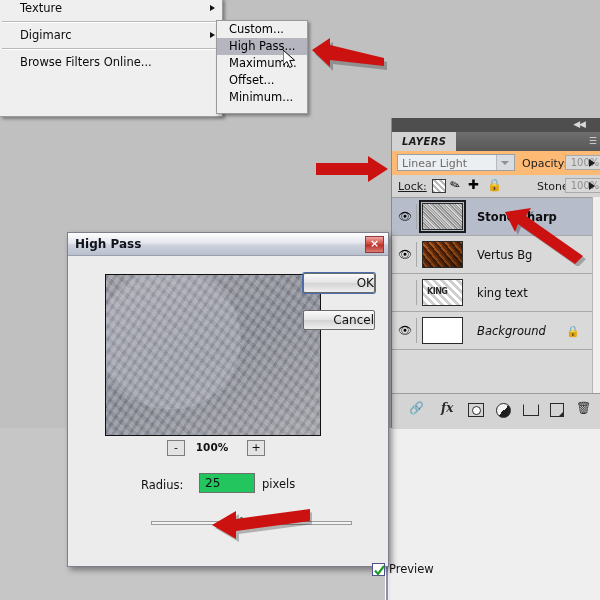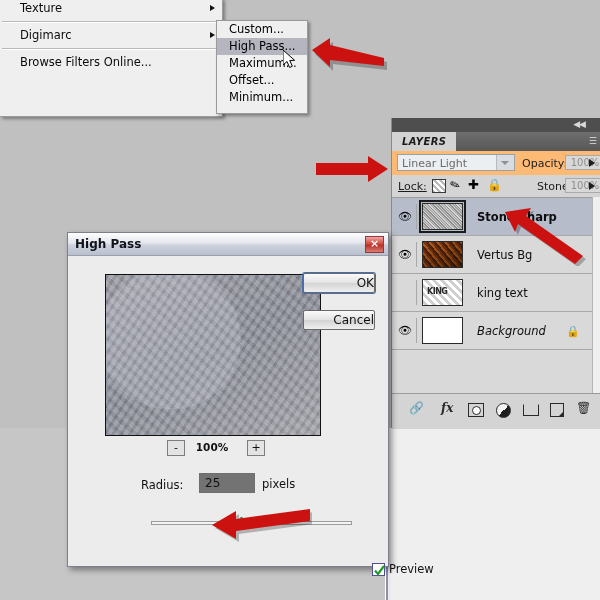--- a/index.html
+++ b/index.html
@@ -153,21 +153,21 @@
   }
   .zoomrow{position:absolute;left:37px;top:207px;width:214px;height:20px;}
   .zbtn{
     position:absolute;top:0;width:18px;height:16px;background:#e3e3e3;border:1px solid #7d7d7d;
     text-align:center;line-height:14px;font-size:11px;color:#111;box-sizing:border-box;
   }
   .zpct{position:absolute;left:72px;top:1px;width:70px;text-align:center;font-size:10.5px;font-weight:bold;color:#111;}
   .radrow{position:absolute;left:10px;top:240px;width:300px;height:26px;}
   .rad-label{position:absolute;left:63px;top:5px;font-size:11.5px;color:#111;}
   .rad-input{
-    position:absolute;left:121px;top:0;width:56px;height:20px;background:#737373;border:1px solid #6f6f6f;
+    position:absolute;left:121px;top:0;width:56px;height:20px;background:#22c55e;border:1px solid #6f6f6f;
     box-sizing:border-box;font-size:12px;color:#111;padding-left:5px;line-height:18px;
   }
   .rad-units{position:absolute;left:184px;top:4px;font-size:11.5px;color:#111;}
   .slider{position:absolute;left:83px;top:284px;width:201px;height:12px;}
   .slider .track{position:absolute;left:0;top:4px;width:201px;height:4px;background:#f3f3f3;border:1px solid #9b9b9b;box-sizing:border-box;}
   .slider .knob{position:absolute;top:0;width:13px;height:12px;}
 
   .btn{
     position:absolute;width:72px;height:20px;box-sizing:border-box;
     background:linear-gradient(180deg,#fbfbfb,#e2e2e2 50%,#d3d3d3 51%,#efefef);

